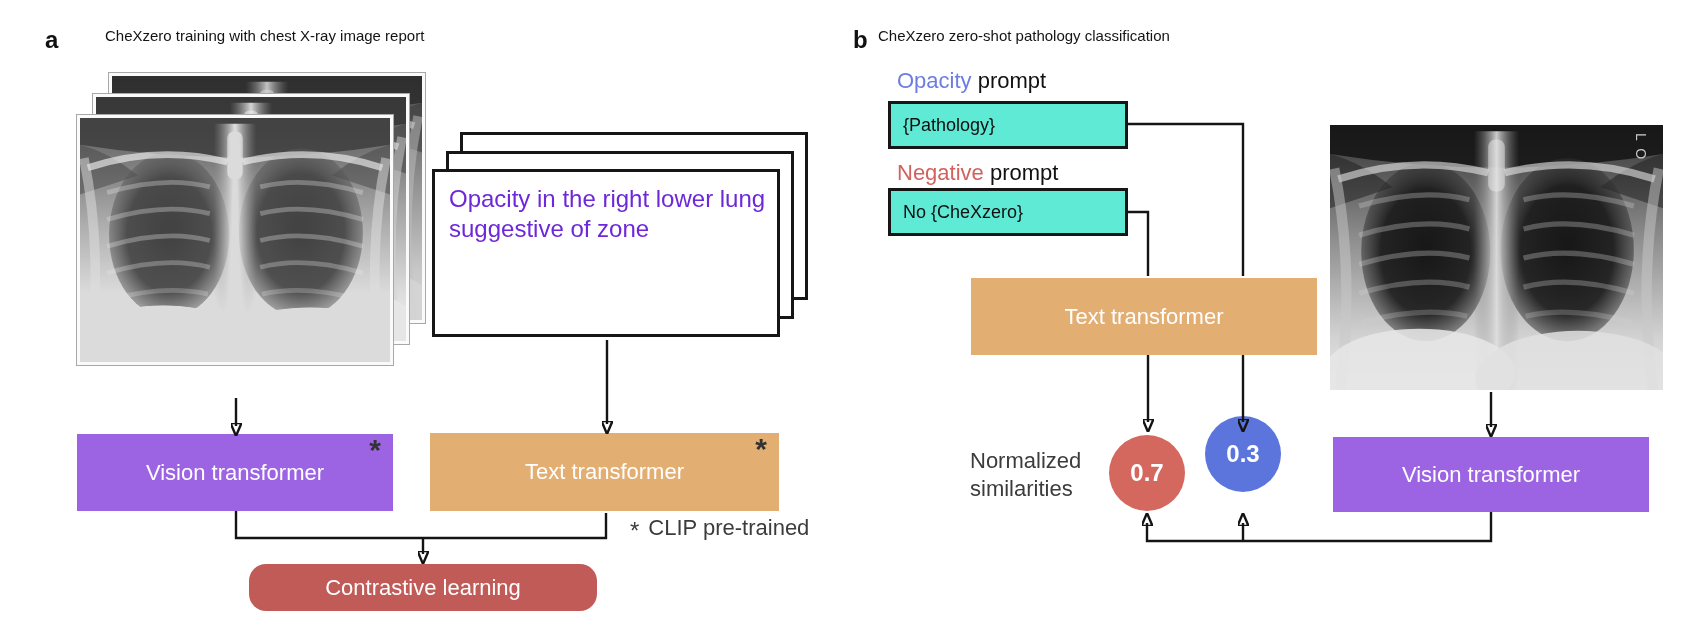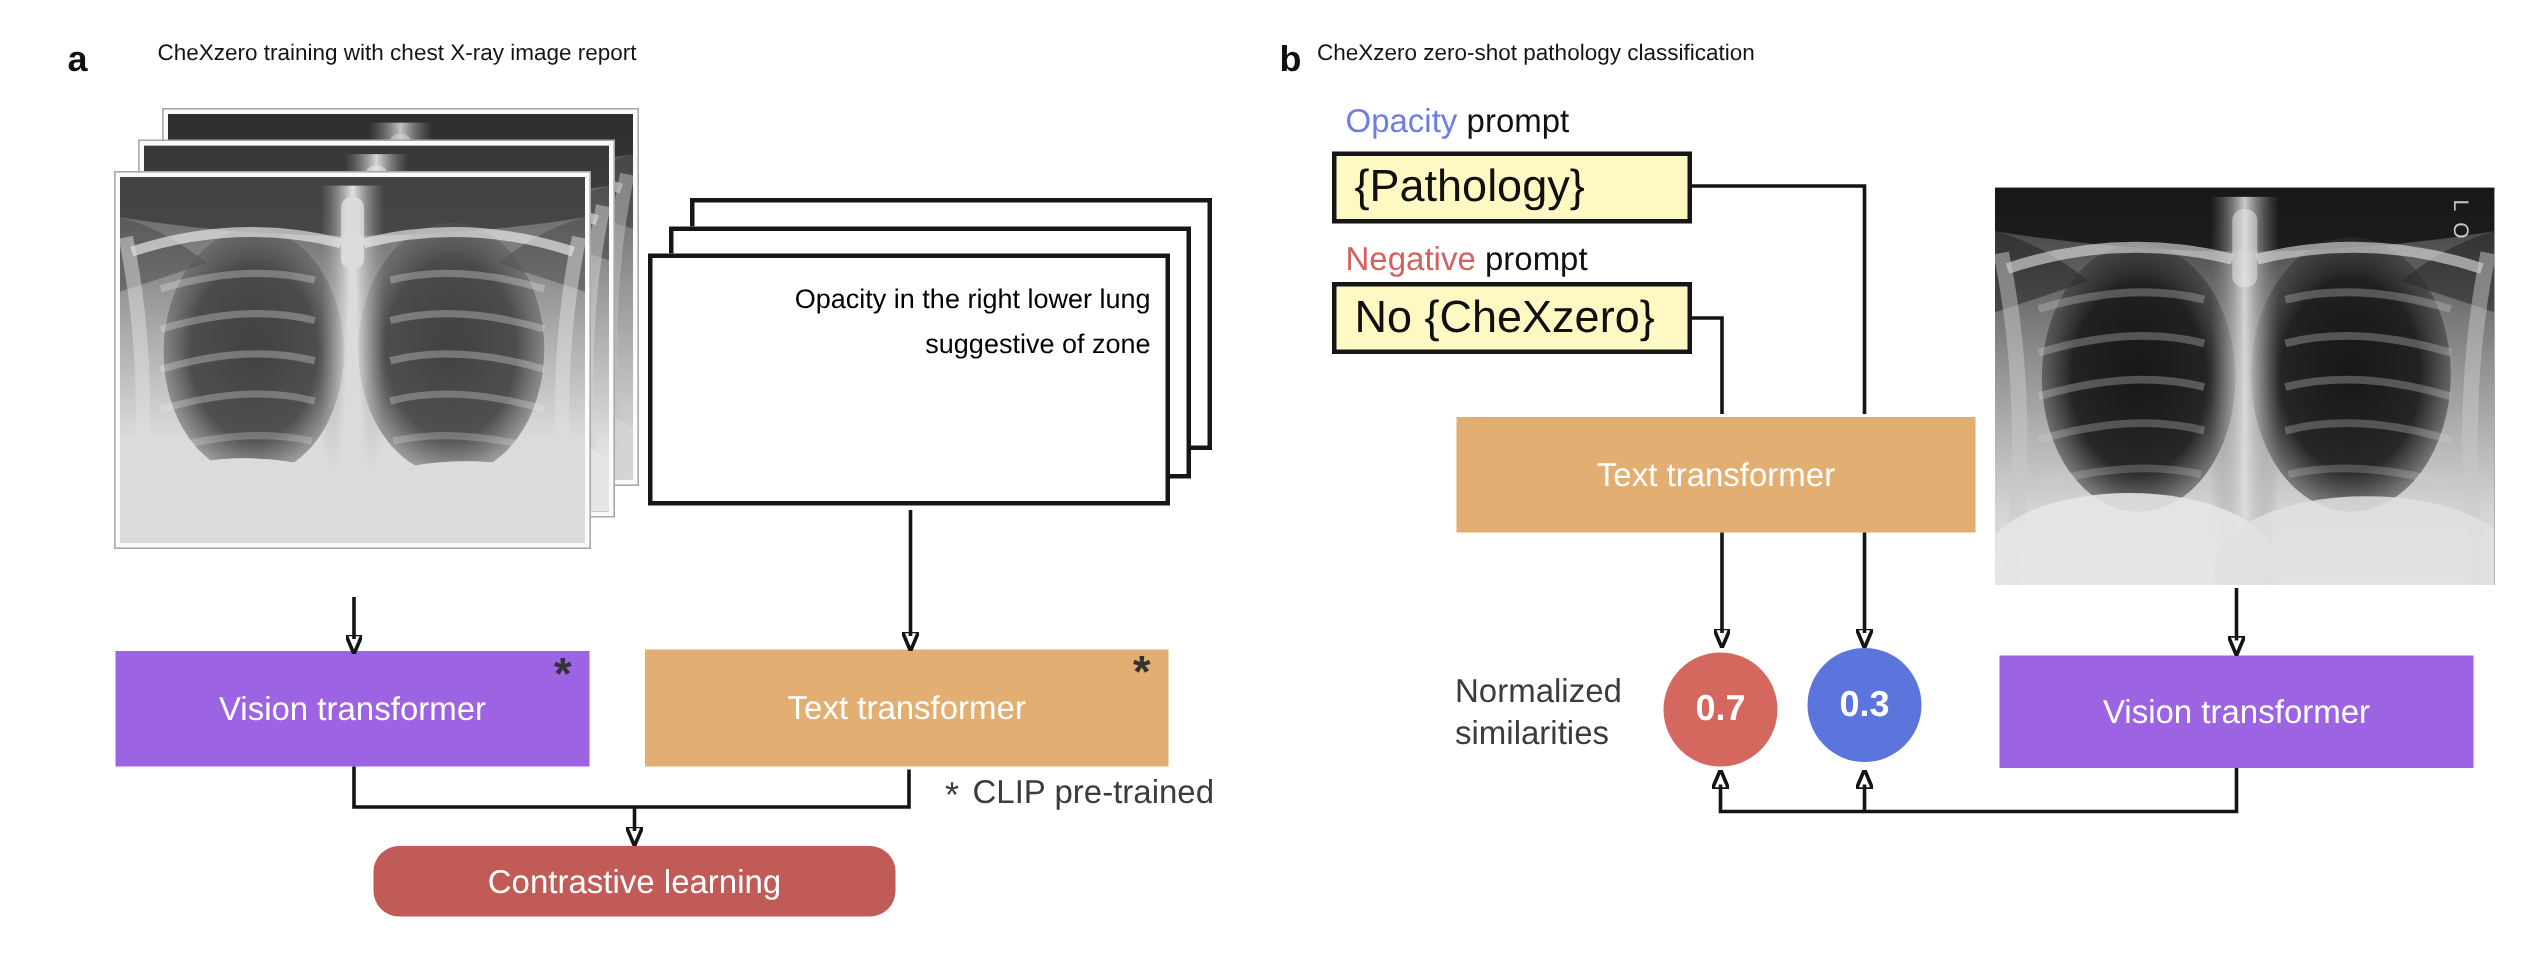--- a/index.html
+++ b/index.html
@@ -23,39 +23,39 @@
   .corner-star{
     position:absolute;top:1px;right:12px;font-size:30px;font-weight:bold;color:#333333;line-height:30px;
   }
   
   .rep{
     position:absolute;width:348px;height:168px;background:#ffffff;
     border:3px solid #161616;box-sizing:border-box;
   }
   .rep-text{
     position:absolute;left:14px;top:12px;width:318px;
-    font-size:18px;line-height:30px;color:#000000;text-align:right;
+    font-size:24px;line-height:30px;color:#6d28d9;
   }
   
   .pbox{
-    position:absolute;left:888px;width:240px;height:48px;background:#fef9c3;
+    position:absolute;left:888px;width:240px;height:48px;background:#5eead4;
     border:3px solid #161616;box-sizing:border-box;display:flex;align-items:center;
-    padding-left:12px;font-size:30px;color:#101010;z-index:4;
+    padding-left:12px;font-size:18px;color:#101010;z-index:4;
   }
   .prompt-label{position:absolute;font-size:22px;color:#111111;z-index:4;}
   .pos-word{color:var(--positive-label);}
   .neg-word{color:var(--negative-label);}
   
   .circle{
     position:absolute;width:76px;height:76px;border-radius:50%;z-index:4;
     display:flex;align-items:center;justify-content:center;
     color:#ffffff;font-size:24px;font-weight:bold;
   }
   .circle-red{left:1109px;top:435px;background:var(--negative-circle);}
-  .circle-blue{left:1205px;top:432px;background:var(--positive-circle);}
+  .circle-blue{left:1205px;top:416px;background:var(--positive-circle);}
   .norm-label{
     position:absolute;left:970px;top:447px;font-size:22px;line-height:28px;color:var(--note-text);
   }
   .clip-note{
     position:absolute;left:630px;top:515px;font-size:22px;color:var(--note-text);
     display:flex;align-items:center;gap:9px;
   }
   .clip-note .star{font-size:24px;line-height:22px;position:relative;top:3px;}
   
   .xray-card{

